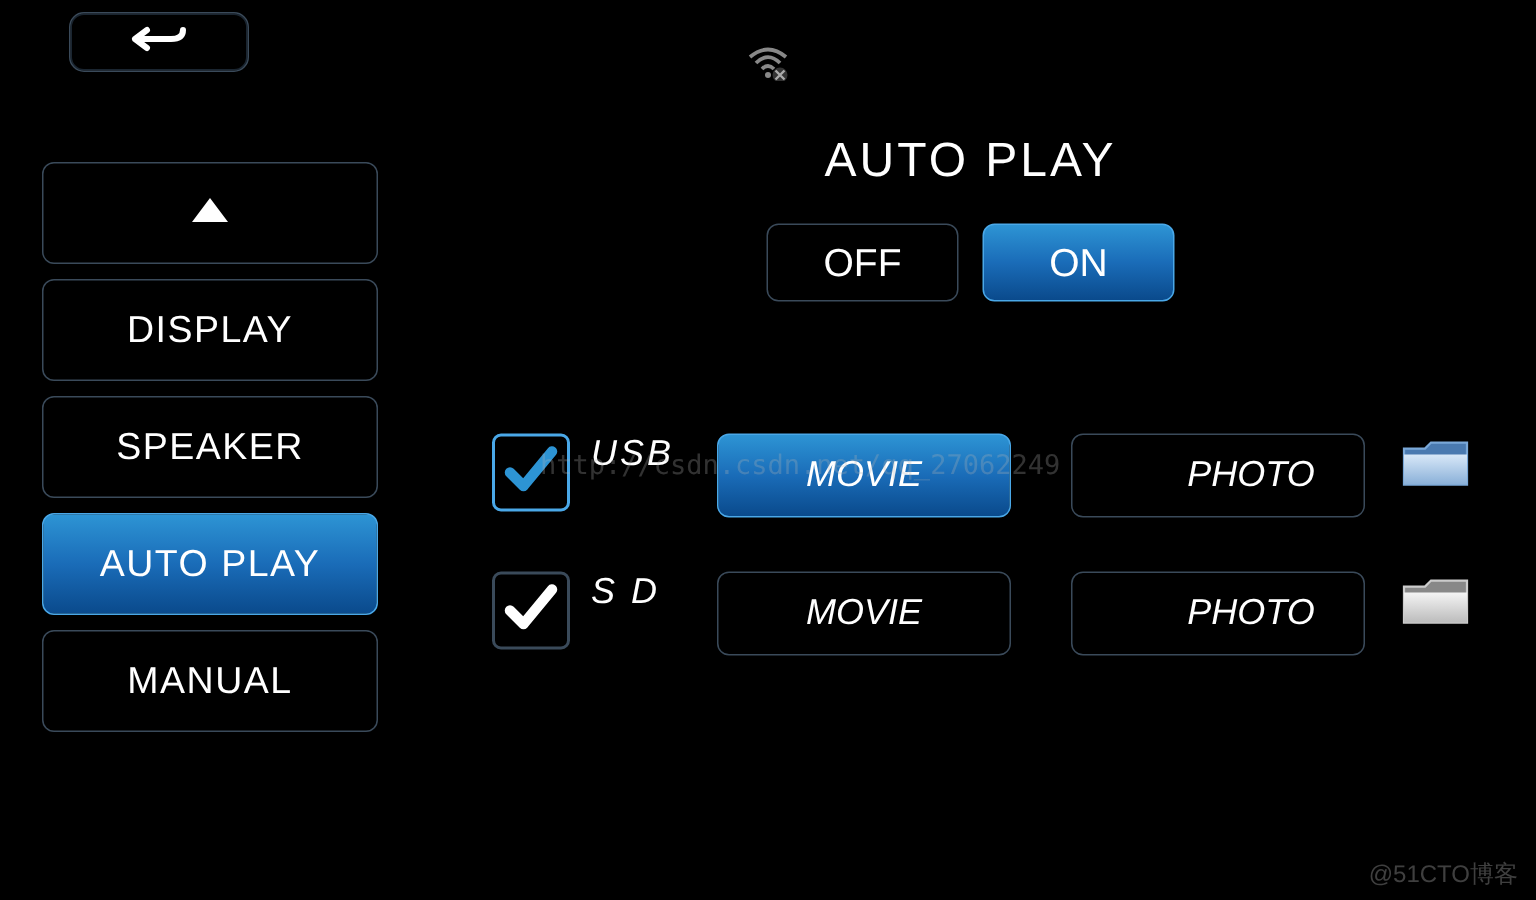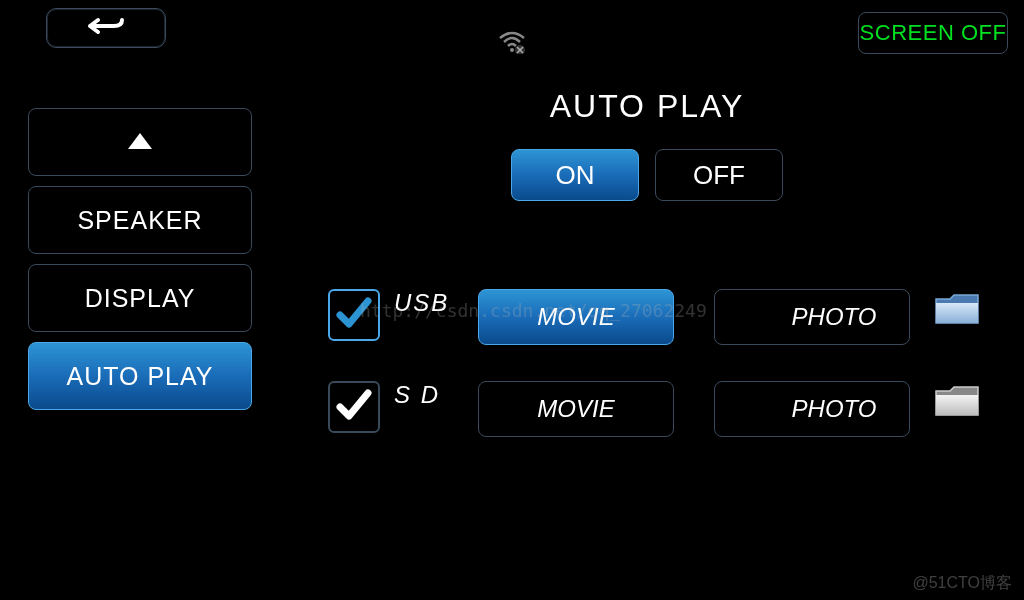--- a/index.html
+++ b/index.html
@@ -218,53 +218,53 @@
     <svg width="28" height="24" viewBox="0 0 28 24">
       <path d="M 2 8 Q 14 -2 26 8" fill="none" stroke="#888" stroke-width="2.5"></path>
       <path d="M 6 12 Q 14 4 22 12" fill="none" stroke="#888" stroke-width="2.5"></path>
       <path d="M 10 16 Q 14 12 18 16" fill="none" stroke="#888" stroke-width="2.5"></path>
       <circle cx="14" cy="20" r="2" fill="#888"></circle>
       <circle cx="22" cy="20" r="5" fill="#333"></circle>
       <path d="M 19 17 L 25 23 M 25 17 L 19 23" stroke="#aaa" stroke-width="1.6"></path>
     </svg>
   </div>
 
-  <div class="screen-off">
-    <span>SCREEN OFF</span>
-  </div>
 </div>
 
 <div class="sidebar">
   <div class="menu-arrow">
     <span>
       <svg width="28" height="20" viewBox="0 0 28 20">
           <path d="M 14 2 L 26 18 L 2 18 Z" fill="#fff"></path>
         </svg>
     </span>
   </div>
   <div class="menu-item">
+    <span>DISPLAY</span>
+  </div>
+  <div class="menu-item">
     <span>SPEAKER</span>
-  </div>
-  <div class="menu-item">
-    <span>DISPLAY</span>
   </div>
   <div class="menu-item active">
     <span>AUTO PLAY</span>
   </div>
+  <div class="menu-item">
+    <span>MANUAL</span>
+  </div>
 </div>
 
 <div class="content">
   <h2 class="section-title">AUTO PLAY</h2>
 
   <div class="toggle-row">
+    <div class="toggle-btn">
+      <span>OFF</span>
+    </div>
     <div class="toggle-btn active">
       <span>ON</span>
-    </div>
-    <div class="toggle-btn">
-      <span>OFF</span>
     </div>
   </div>
 
   <div class="media-row">
     <div class="checkbox-box checked-blue">
       <span>
         <svg width="40" height="36" viewBox="0 0 40 36">
             <path d="M 6 20 L 15 29 L 34 6" fill="none" stroke="#2d94d4" stroke-width="7" stroke-linecap="round" stroke-linejoin="round"></path>
           </svg>
       </span>

